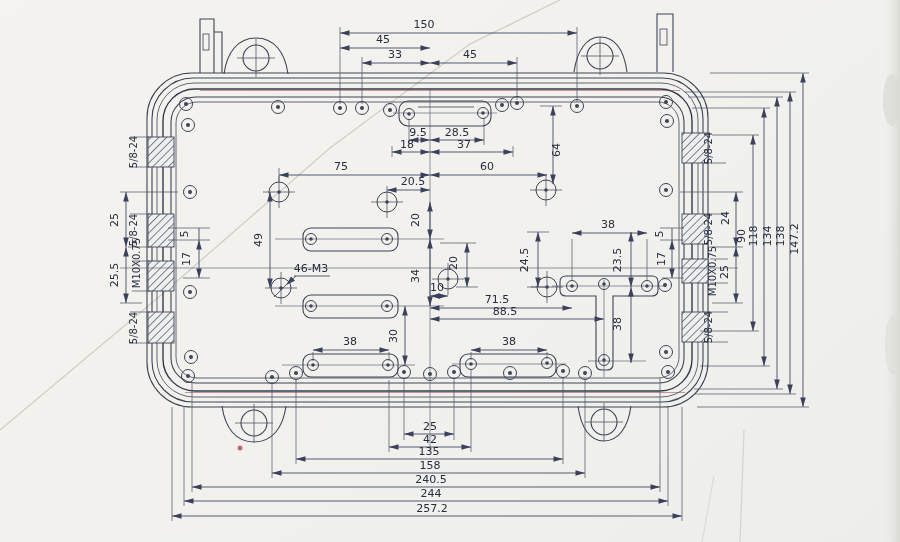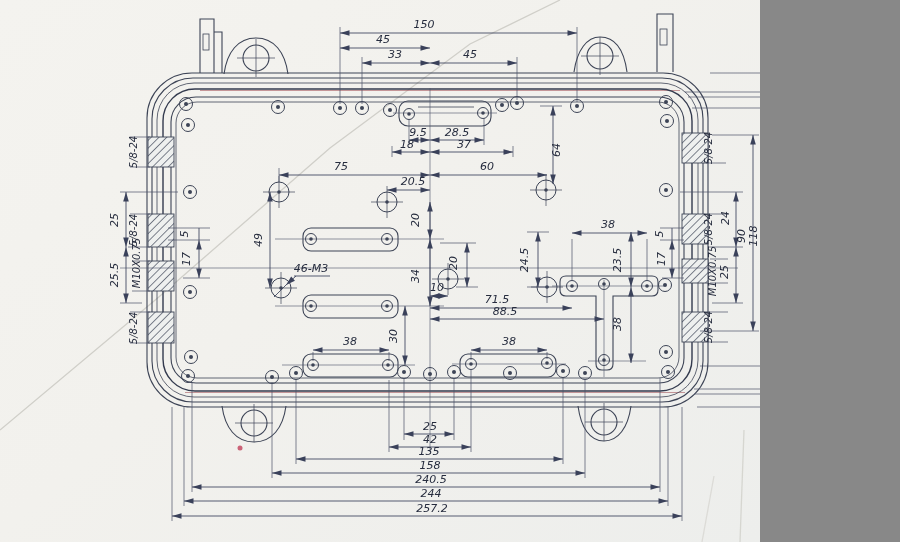--- a/index.html
+++ b/index.html
@@ -1,18 +1,18 @@
 <!DOCTYPE html>
 <html><head>
 <meta charset="utf-8">
 <style>
   html,body{margin:0;padding:0;background:#888;}
-  .stage{position:relative;width:760px;height:542px;overflow:hidden;
+  .stage{position:relative;width:900px;height:542px;overflow:hidden;
          background:linear-gradient(140deg,#f4f3ef 0%,#f2f1ed 45%,#edeeec 100%);
-         font-family:"DejaVu Sans", sans-serif;font-style:italic;}
+         font-family:"DejaVu Sans", sans-serif;}
   svg{position:absolute;left:0;top:0;}
   .ol{stroke:#3d4456;fill:none;stroke-width:1.1;}
   .olt{stroke:#3d4456;fill:none;stroke-width:0.8;}
   .wall{stroke:#333a4e;fill:none;stroke-width:1.4;}
   .dim{stroke:#3a415a;stroke-width:0.85;fill:none;}
   .ext{stroke:#4a5268;stroke-width:0.7;fill:none;}
   .cl{stroke:#4a5268;stroke-width:0.6;fill:none;}
   .red{stroke:rgba(158,74,82,0.55);stroke-width:1;fill:none;}
   .crease{stroke:#d0cfc9;stroke-width:1.3;fill:none;}
   .t{font-size:11px;fill:#262c3e;text-anchor:middle;}

